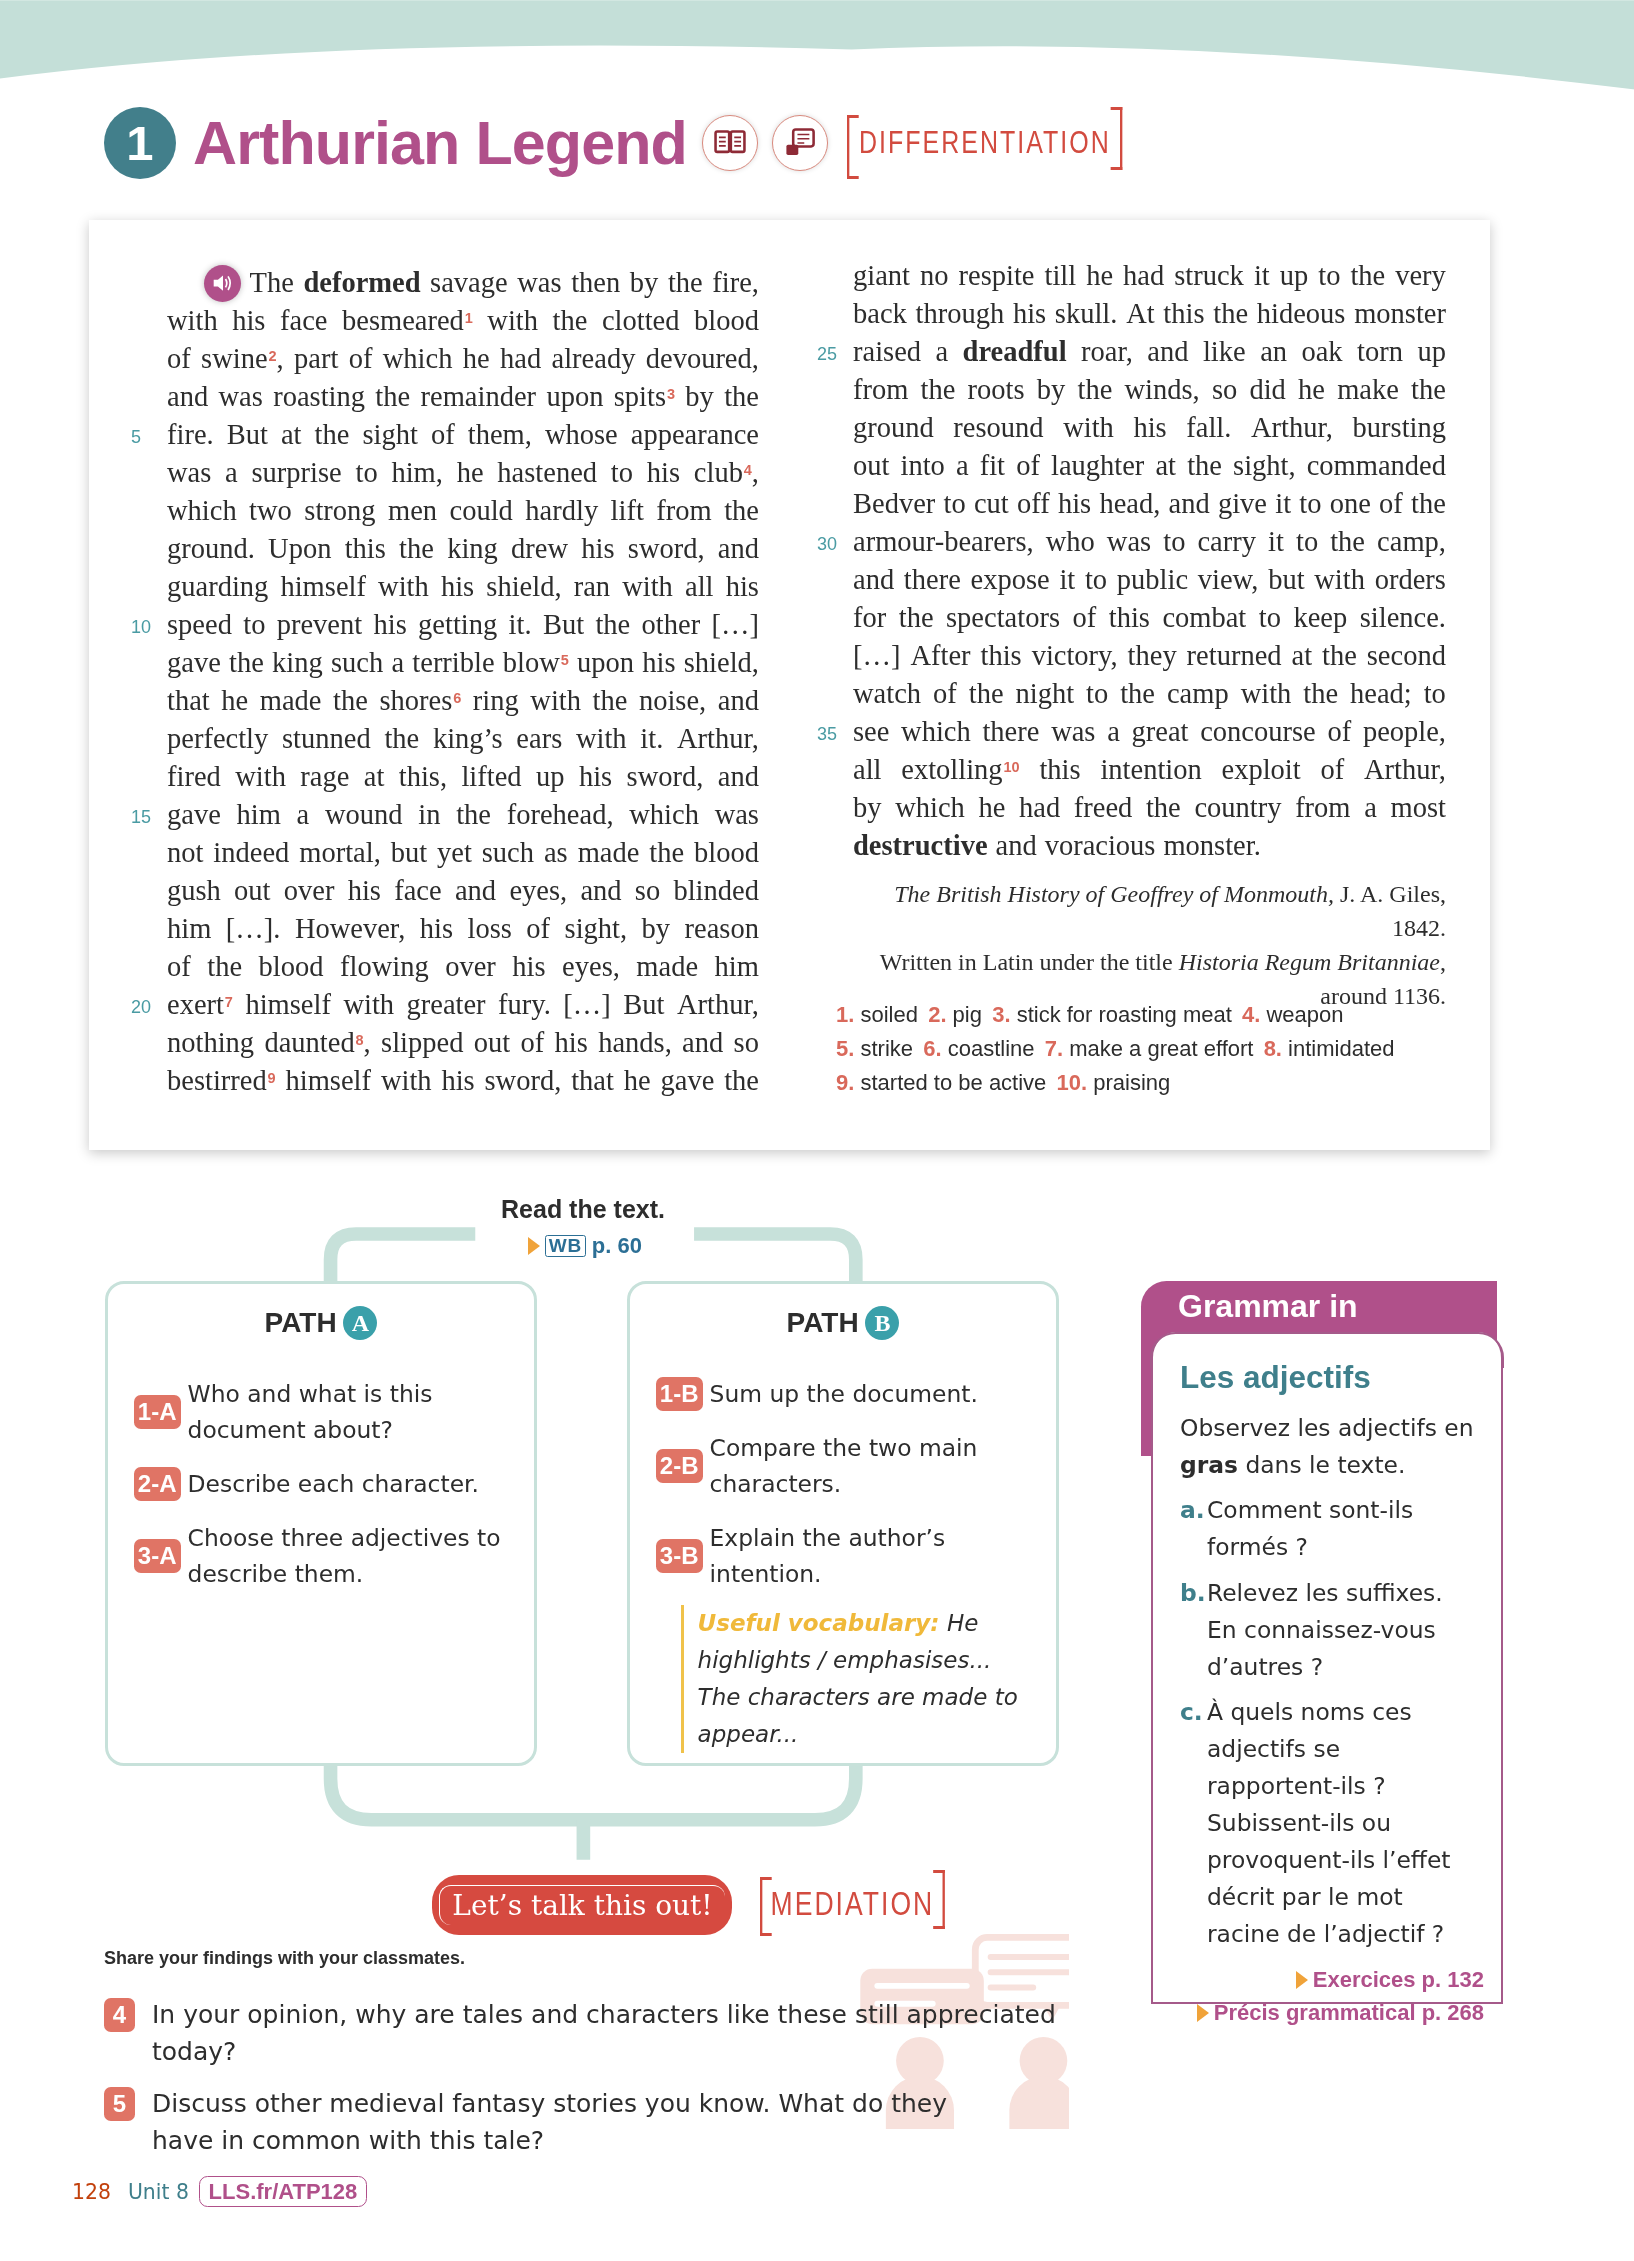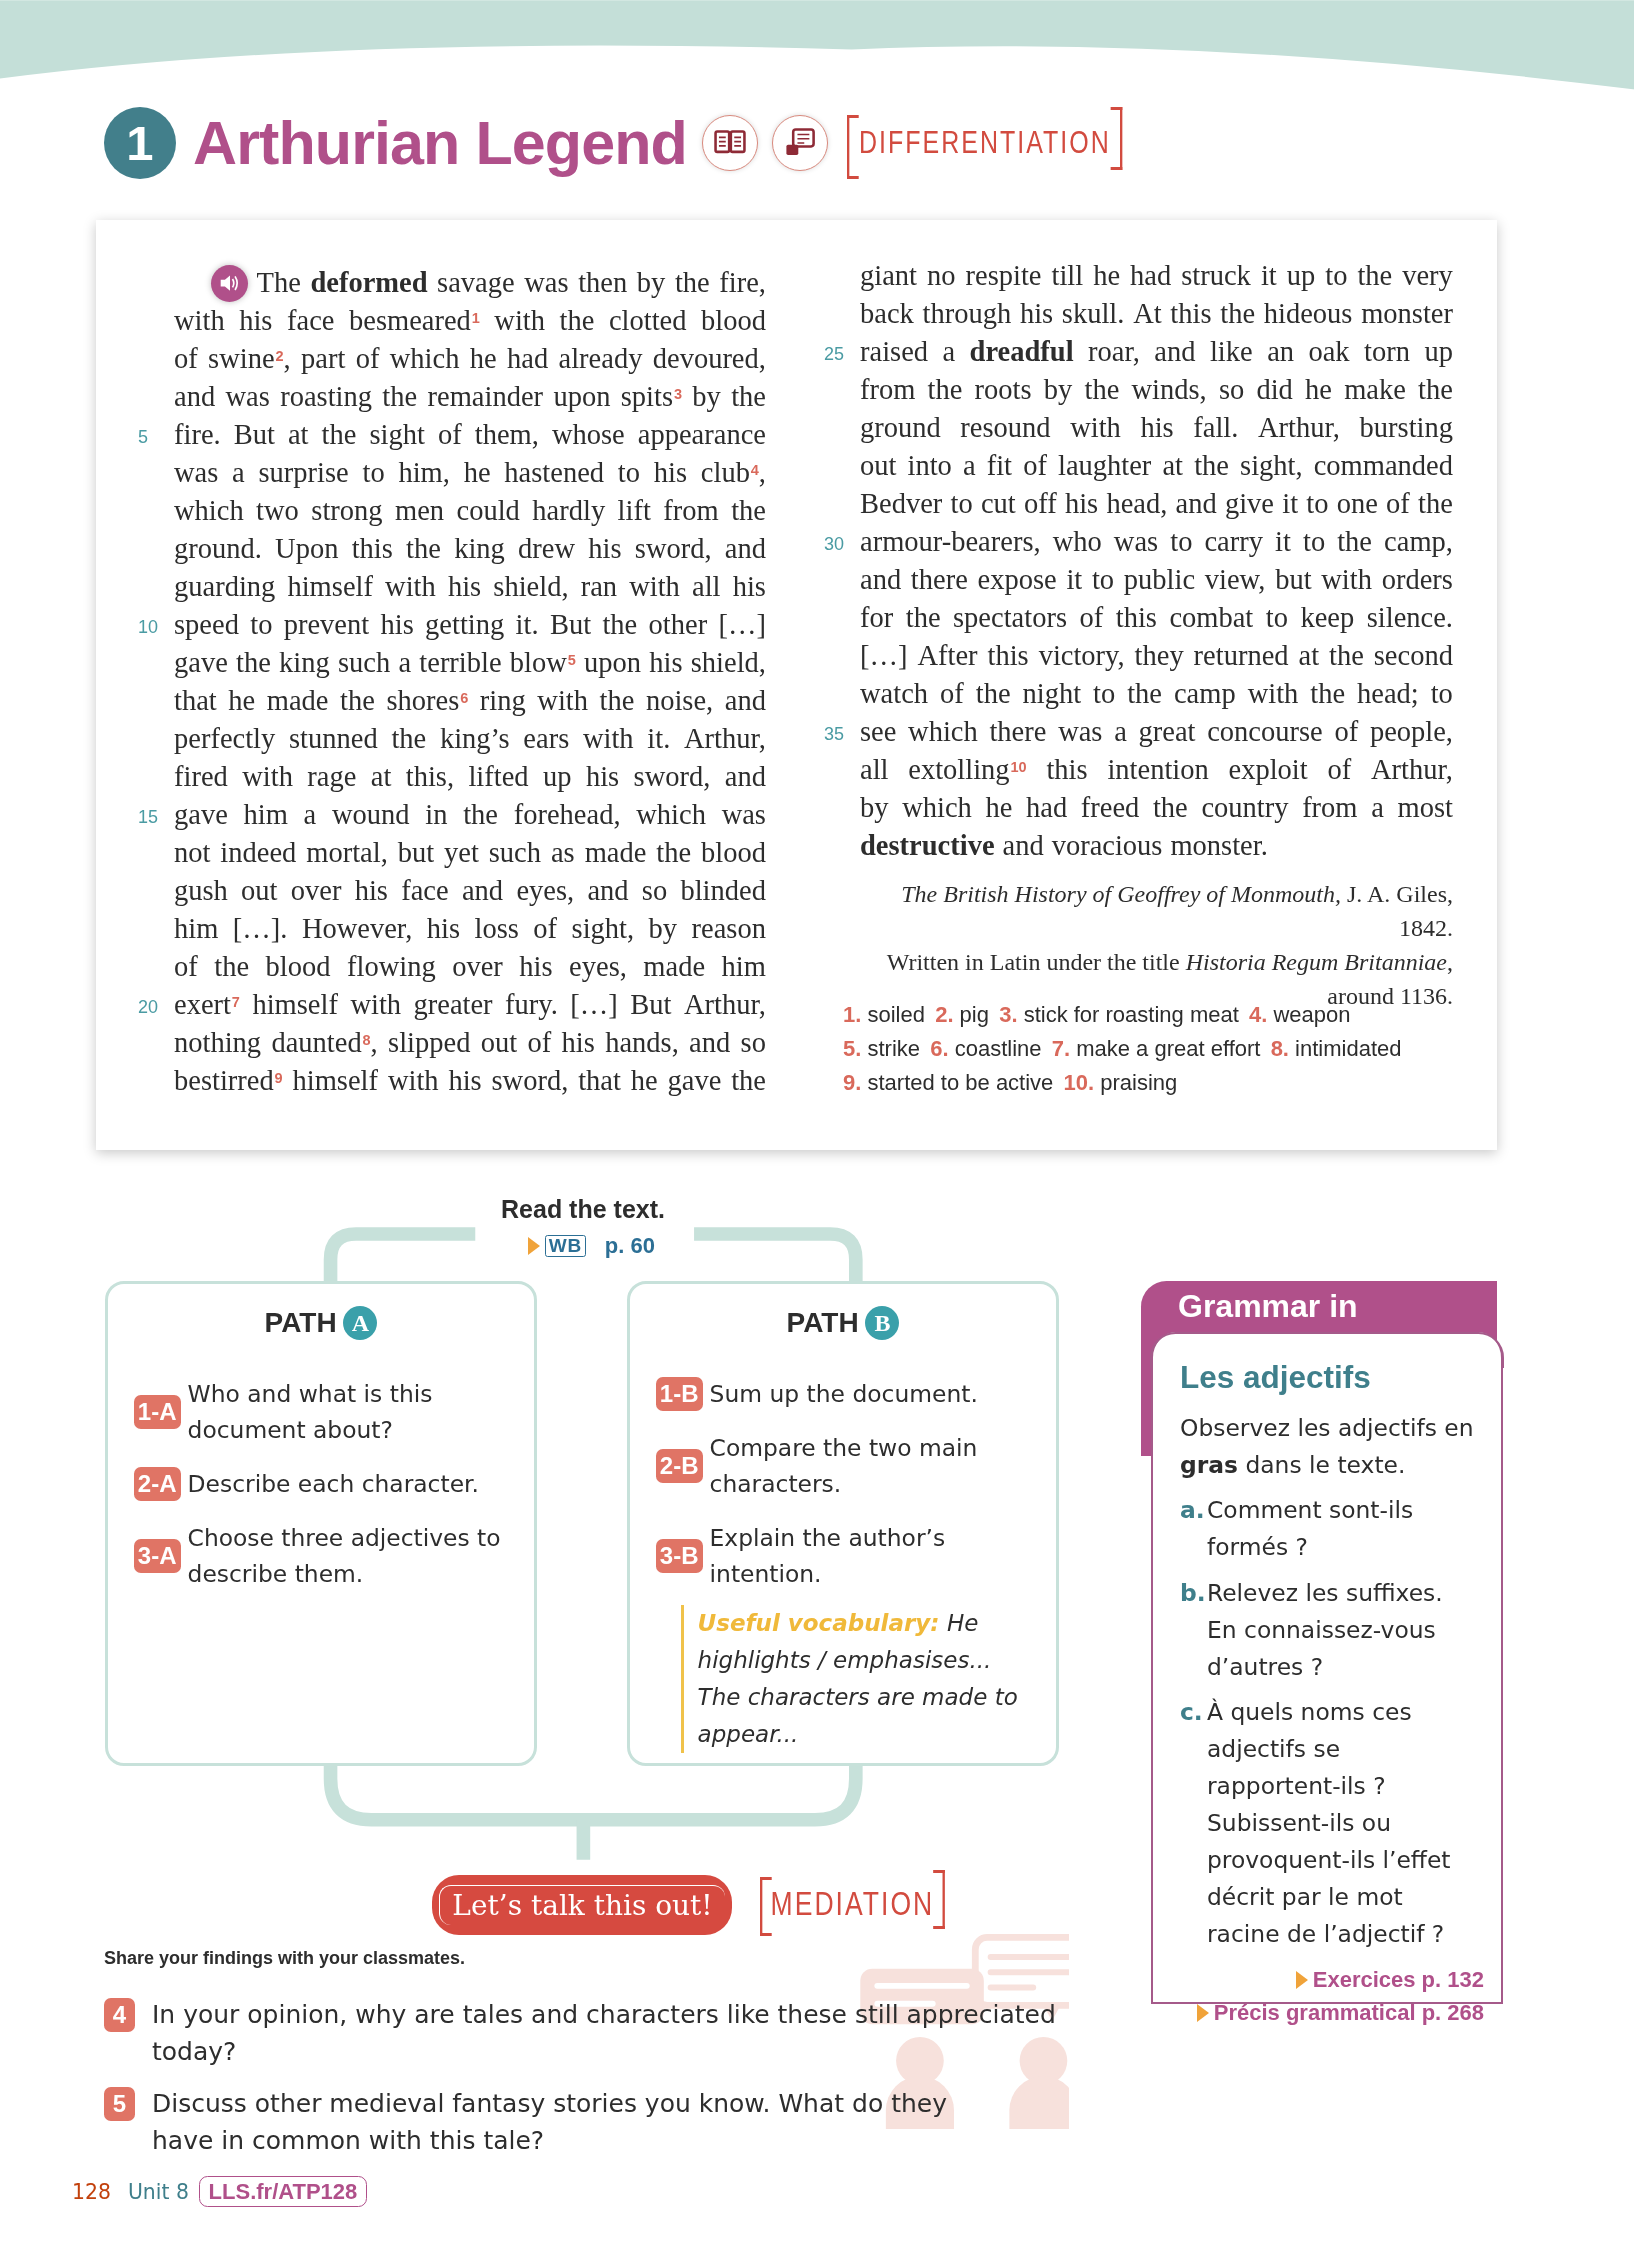--- a/index.html
+++ b/index.html
@@ -17,21 +17,21 @@
   .round-icon { margin-left: 15.3px; width: 56px; height: 56px; border-radius: 50%; border: 1.7px solid #d98a7e; background: #fff;
     box-shadow: 0 0 5.1px rgba(0,0,0,0.15); display: flex; align-items: center; justify-content: center; }
   .round-icon + .round-icon { margin-left: 13.6px; }
   .tag-bracket { margin-left: 19px; position: relative; height: 72px; padding: 0 15.3px; display: flex; align-items: center;
     font-family: "Liberation Sans Narrow", "Liberation Sans", sans-serif; color: #d24b3f; font-size: 32px; letter-spacing: 2.6px; transform: scaleX(0.78); transform-origin: left center; }
   .tag-bracket::before, .tag-bracket::after { content: ""; position: absolute; top: 0; bottom: 0; width: 12px; border: 3.4px solid #d24b3f; }
   .tag-bracket::before { left: 0; border-right: none; top: 8.5px; }
   .tag-bracket::after { right: 0; border-left: none; bottom: 8.5px; }
 
   
-  .text-box { position: absolute; left: 96px; top: 220px; width: 1401px; height: 930px; background: #fff;
+  .text-box { position: absolute; left: 89px; top: 220px; width: 1401px; height: 930px; background: #fff;
     box-shadow: 0 3.4px 12px rgba(0,0,0,0.22); }
   .col { position: absolute; font-family: "Liberation Serif", "DejaVu Serif", serif; font-size: 28.5px; color: #2d2d2d; }
   .col-left { left: 78px; top: 44px; width: 592px; }
   .col-right { left: 764px; top: 37px; width: 593px; }
   .line { height: 38px; line-height: 38px; text-align: justify; text-align-last: justify; white-space: nowrap; position: relative; display: flex; justify-content: space-between; }
   .line.last { justify-content: flex-start; }
   .line.last span { margin-right: 0.28em; }
   .line b { font-weight: bold; }
   .line sup { color: #d9695b; font-family: "Liberation Sans", sans-serif; font-size: 14.5px; font-weight: bold; vertical-align: top; position: relative; top: -3.4px; margin-left: 0.9px; }
   .lnum { position: absolute; left: -36px; width: 25.5px; text-align: right; font-family: "Liberation Sans", sans-serif; font-size: 18px; color: #4a9ba3; top: 1.7px; }
@@ -42,21 +42,21 @@
   .source { margin-top: 12px; font-family: "Liberation Serif", serif; font-size: 24px; line-height: 34px; text-align: right; color: #2d2d2d; }
   .glossary { position: absolute; left: 747px; top: 778px; width: 630px; font-family: "Liberation Sans", sans-serif; font-size: 22px; line-height: 34px; color: #2d2d2d; }
   .gl-num { color: #d9695b; font-weight: bold; }
   .gl-item { margin-right: 10.2px; white-space: nowrap; }
 
   
   .connector { position: absolute; }
   .read-text { position: absolute; left: 464px; top: 1195px; width: 238px; text-align: center; font-family: "Liberation Sans", sans-serif; font-weight: bold; font-size: 25px; color: #2d2d2d; }
   .wb-ref { position: absolute; left: 528px; top: 1233px; display: flex; align-items: center; font-family: "Liberation Sans", sans-serif; font-weight: bold; font-size: 22px; color: #2c6f95; }
   .tri { width: 0; height: 0; border-top: 9.4px solid transparent; border-bottom: 9.4px solid transparent; border-left: 12px solid #f0a33a; margin-right: 5.1px; }
-  .wb-badge { border: 1.7px solid #2c6f95; border-radius: 2.6px; padding: 0 2.6px; font-size: 19px; margin-right: 19px; line-height: 20.4px; letter-spacing: 0.9px; }
+  .wb-badge { border: 1.7px solid #2c6f95; border-radius: 2.6px; padding: 0 2.6px; font-size: 19px; margin-right: 6px; line-height: 20.4px; letter-spacing: 0.9px; }
 
   .path-box { position: absolute; top: 1281px; width: 432px; height: 485px; border: 3.4px solid #c7e1da; border-radius: 19px; background: #fff; }
   .path-a { left: 105px; }
   .path-b { left: 627px; }
   .path-title { position: absolute; top: 22px; left: 0; right: 0; text-align: center; font-family: "Liberation Sans", sans-serif; font-weight: bold; font-size: 28px; color: #2d2d2d; display: flex; justify-content: center; align-items: center; }
   .path-letter { display: inline-flex; width: 34px; height: 34px; border-radius: 50%; background: #3aa0aa; color: #fff; font-family: "Liberation Serif", serif; font-size: 24px; align-items: center; justify-content: center; margin-left: 6.8px; }
   .q-list { position: absolute; left: 25.5px; top: 92px; right: 15.3px; }
   .q { display: flex; align-items: center; font-family: "DejaVu Sans", sans-serif; font-size: 23.4px; line-height: 36px; color: #2d2d2d; margin-bottom: 18px; }
   .q-badge { flex: none; background: #e07465; color: #fff; font-family: "Liberation Sans", sans-serif; font-weight: bold; font-size: 24px; border-radius: 6.8px; padding: 0 4.3px; height: 34px; line-height: 34px; margin-right: 6.8px; margin-top: 0.9px; }
   .vocab { margin-left: 25.5px; margin-top: -5.1px; border-left: 3.4px solid #f0c24a; padding-left: 13.6px; font-family: "DejaVu Sans", sans-serif; font-style: italic; font-size: 23px; line-height: 37px; color: #2d2d2d; }

